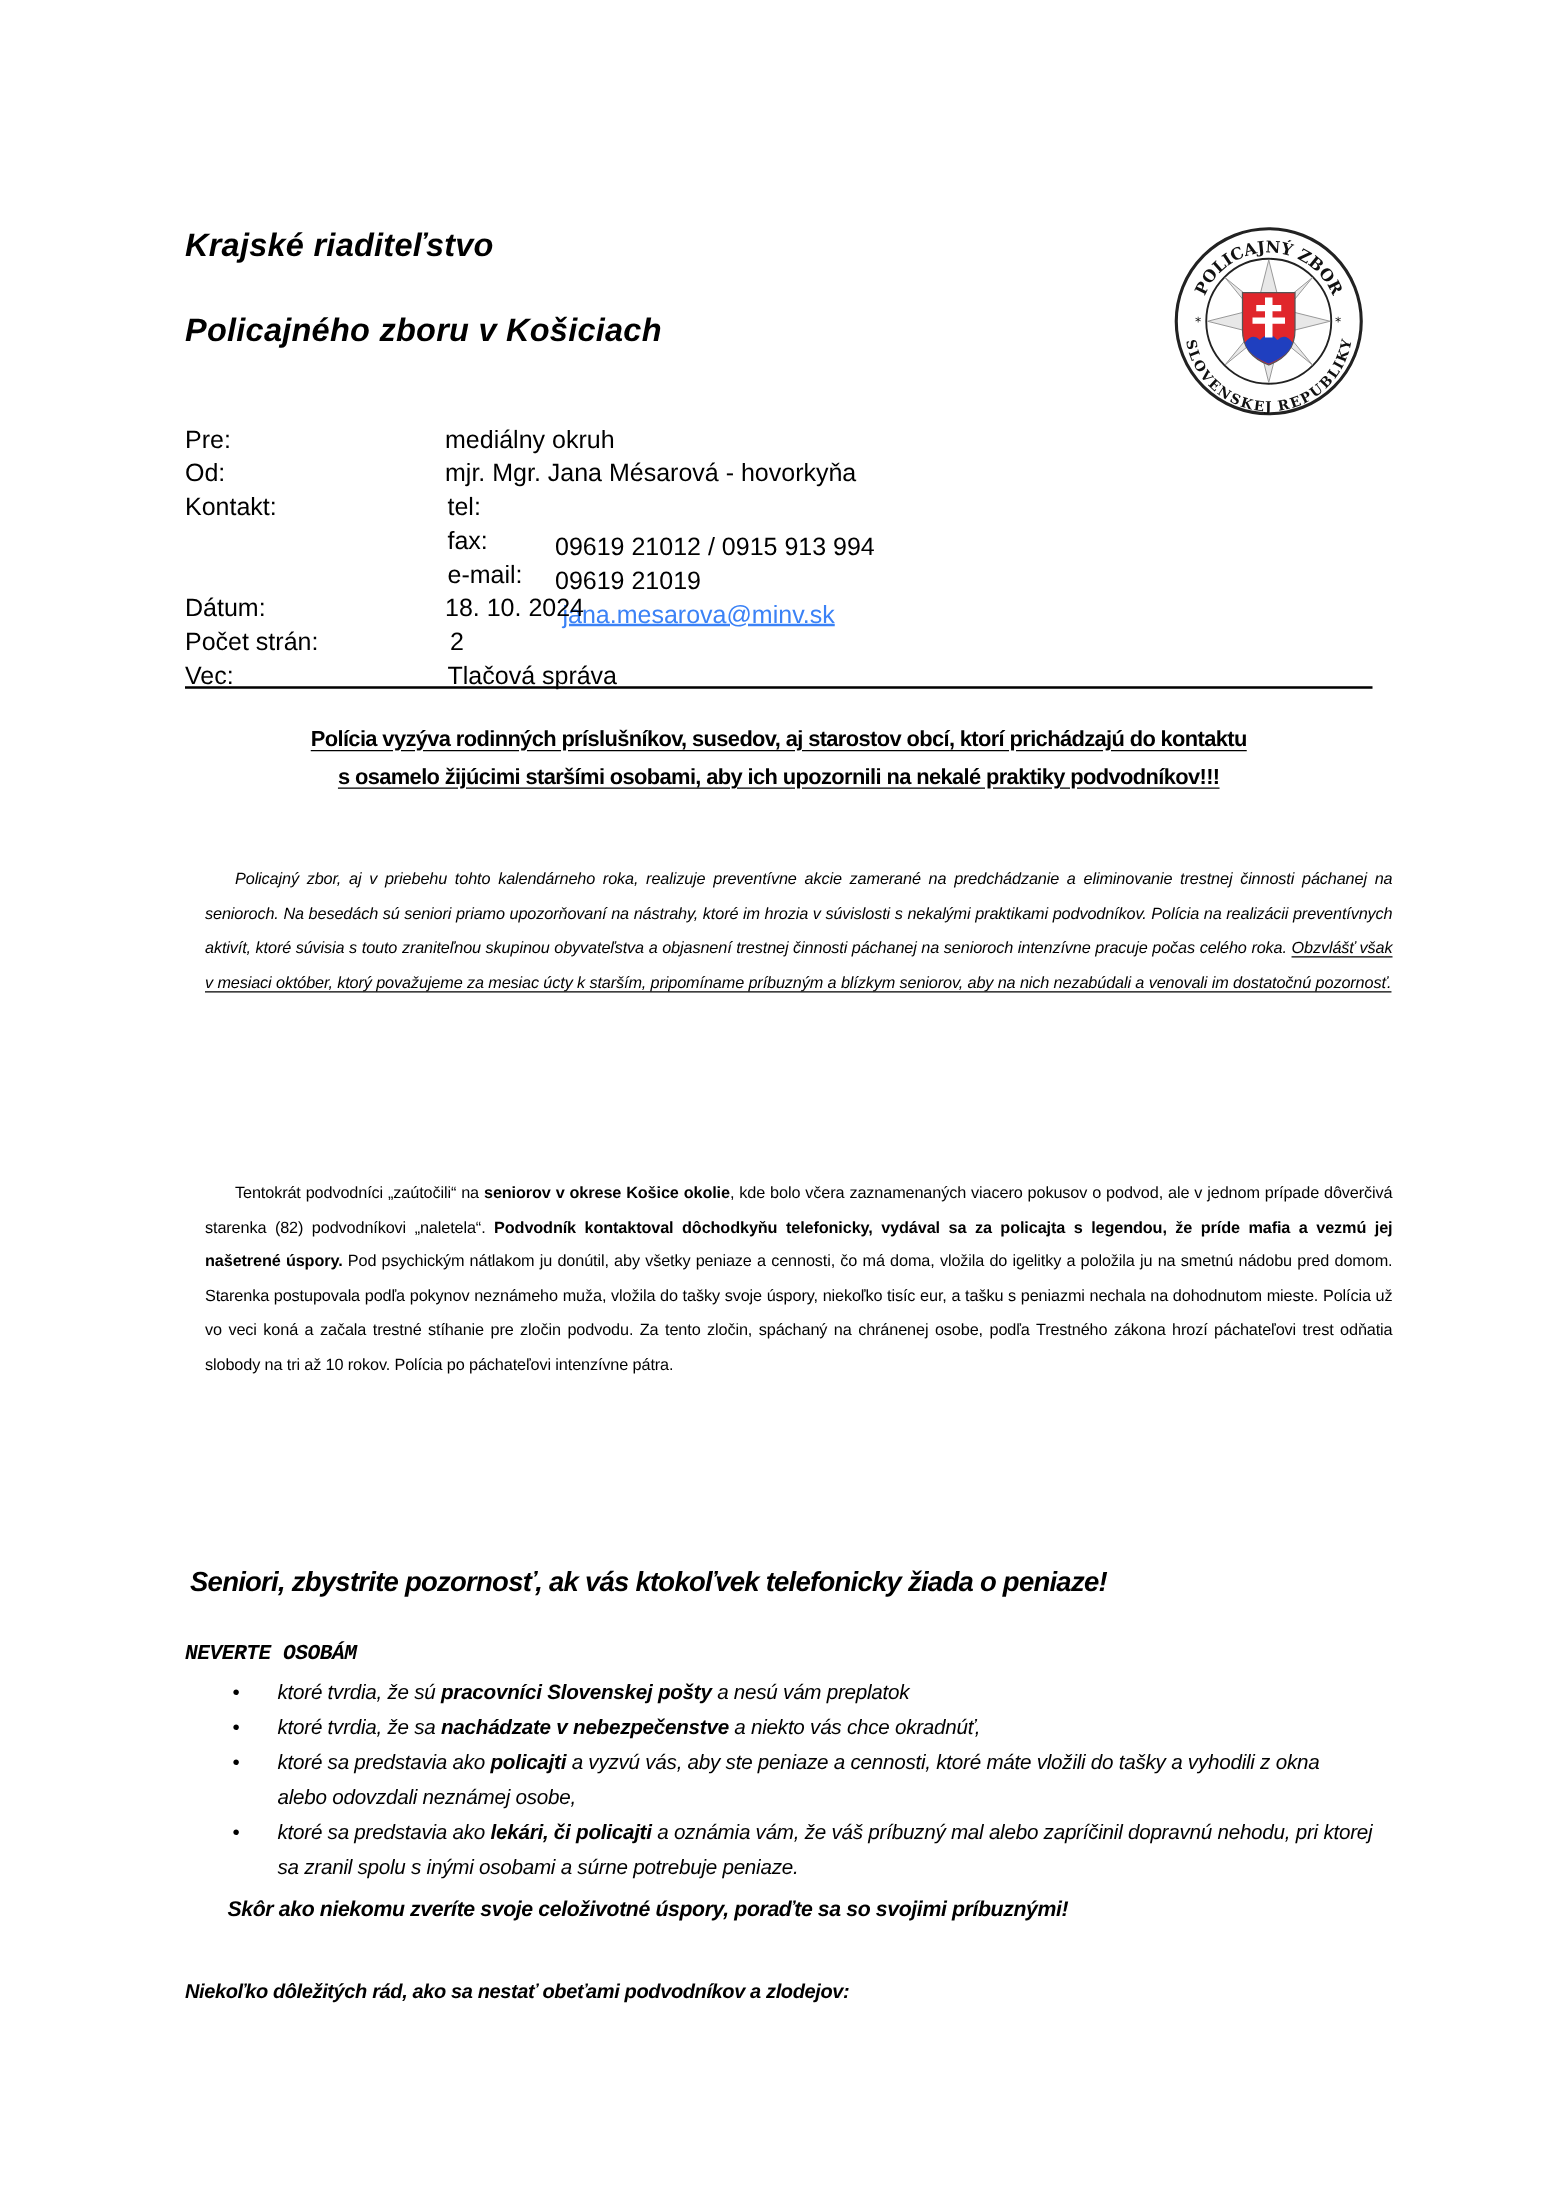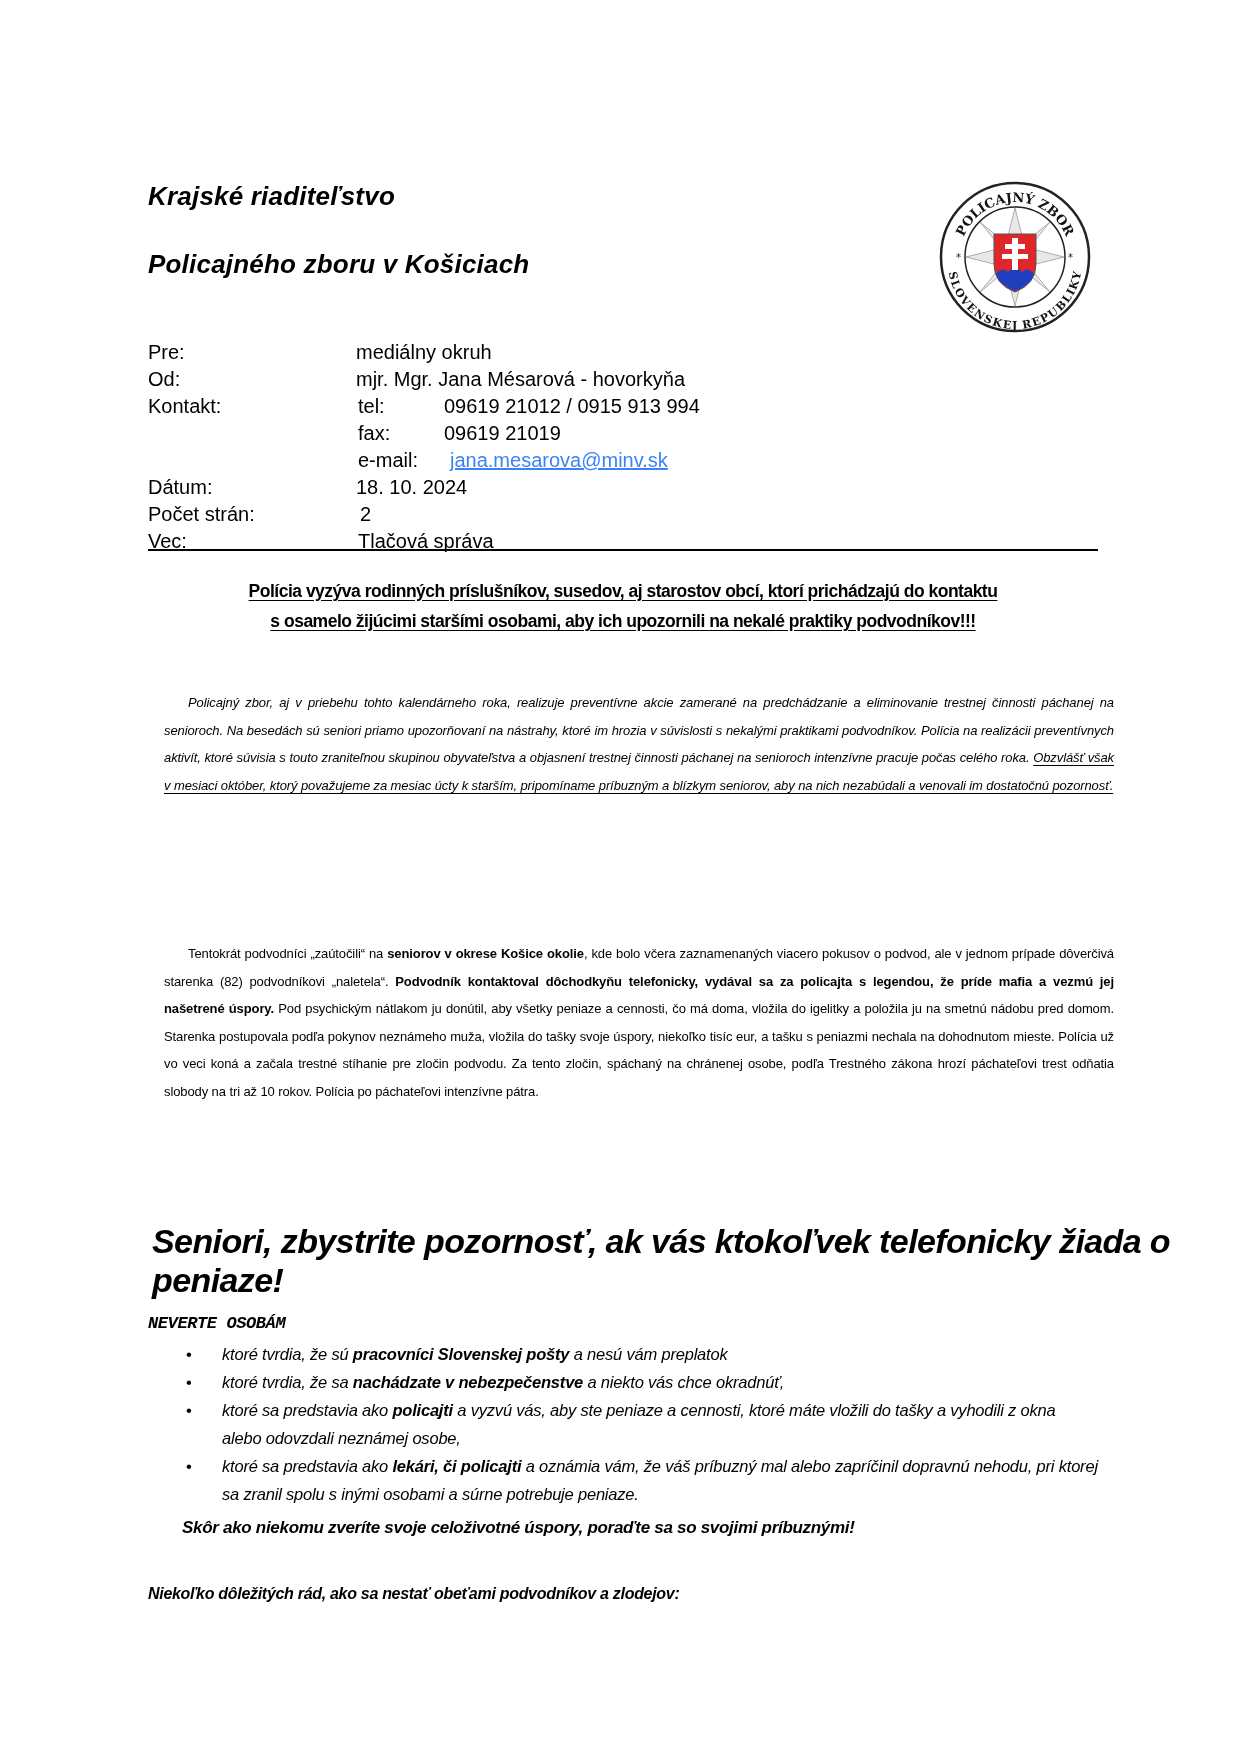--- a/index.html
+++ b/index.html
@@ -6,31 +6,31 @@
   body { width:1240px; height:1754px; position:relative; overflow:hidden; color:#000; }
   .hdr-title { position:absolute; left:148px; font-family:"Liberation Sans", sans-serif; font-weight:bold; font-style:italic; font-size:26px; margin:0; letter-spacing:0.2px; }
   #t1 { top:181px; }
   #t2 { top:249px; }
   .logo { position:absolute; left:936px; top:178px; width:158px; height:158px; }
   .meta { position:absolute; left:148px; top:339px; font-family:"Liberation Sans", sans-serif; font-size:20px; line-height:27px; }
   .meta .row { position:relative; height:27px; white-space:nowrap; }
   .meta .lbl { position:absolute; left:0; }
   .meta .val { position:absolute; left:208px; }
   .meta .sub { position:absolute; left:210px; }
-  .meta .subval { position:absolute; left:296px; }
+  .meta .subval { position:absolute; left:296px;margin-top:32px; }
   .meta a { color:#3b82f6; text-decoration:underline; }
   .rule { position:absolute; left:148px; top:549px; width:950px; border:0; border-top:2px solid #000; margin:0; }
   .headline { position:absolute; left:148px; top:576px; width:950px; text-align:center; font-family:"Liberation Sans", sans-serif; font-weight:bold; font-size:17.5px; line-height:30px; letter-spacing:-0.5px; }
   .headline span { text-decoration:underline; text-underline-offset:3px; }
   .para { position:absolute; left:164px; width:950px; font-family:"Liberation Sans", sans-serif; font-size:13px; line-height:27.5px; text-align:justify; }
   .p1 { top:689px; font-style:italic; letter-spacing:-0.1px; }
   .p2 { top:940px; letter-spacing:-0.1px; }
   .u { text-decoration:underline; text-underline-offset:3px; }
   .indent { display:inline-block; width:24px; }
-  .callout { position:absolute; left:152px; top:1222px; font-family:"Liberation Sans", sans-serif; font-weight:bold; font-style:italic; font-size:34px; letter-spacing:-0.6px; margin:0; }
+  .callout { position:absolute; left:152px; top:1253px; font-family:"Liberation Sans", sans-serif; font-weight:bold; font-style:italic; font-size:22px; letter-spacing:-0.6px; margin:0; }
   .neverte { position:absolute; left:148px; top:1314px; font-family:Liberation Mono, monospace; font-weight:bold; font-style:italic; font-size:17px; letter-spacing:-0.4px; }
   ul.warn { position:absolute; left:148px; top:1340px; width:950px; margin:0; padding:0; list-style:none; font-family:"Liberation Sans", sans-serif; font-style:italic; font-size:16.5px; line-height:28px; letter-spacing:-0.2px; }
   ul.warn li { position:relative; padding-left:74px; }
   ul.warn li .bullet { position:absolute; left:38px; top:0; font-style:normal; }
   .advice { position:absolute; left:182px; top:1518px; font-family:"Liberation Sans", sans-serif; font-weight:bold; font-style:italic; font-size:17px; letter-spacing:-0.3px; }
   .rules-hdr { position:absolute; left:148px; top:1585px; font-family:"Liberation Sans", sans-serif; font-weight:bold; font-style:italic; font-size:16px; letter-spacing:-0.3px; }
 </style>
 </head>
 <body>
 

